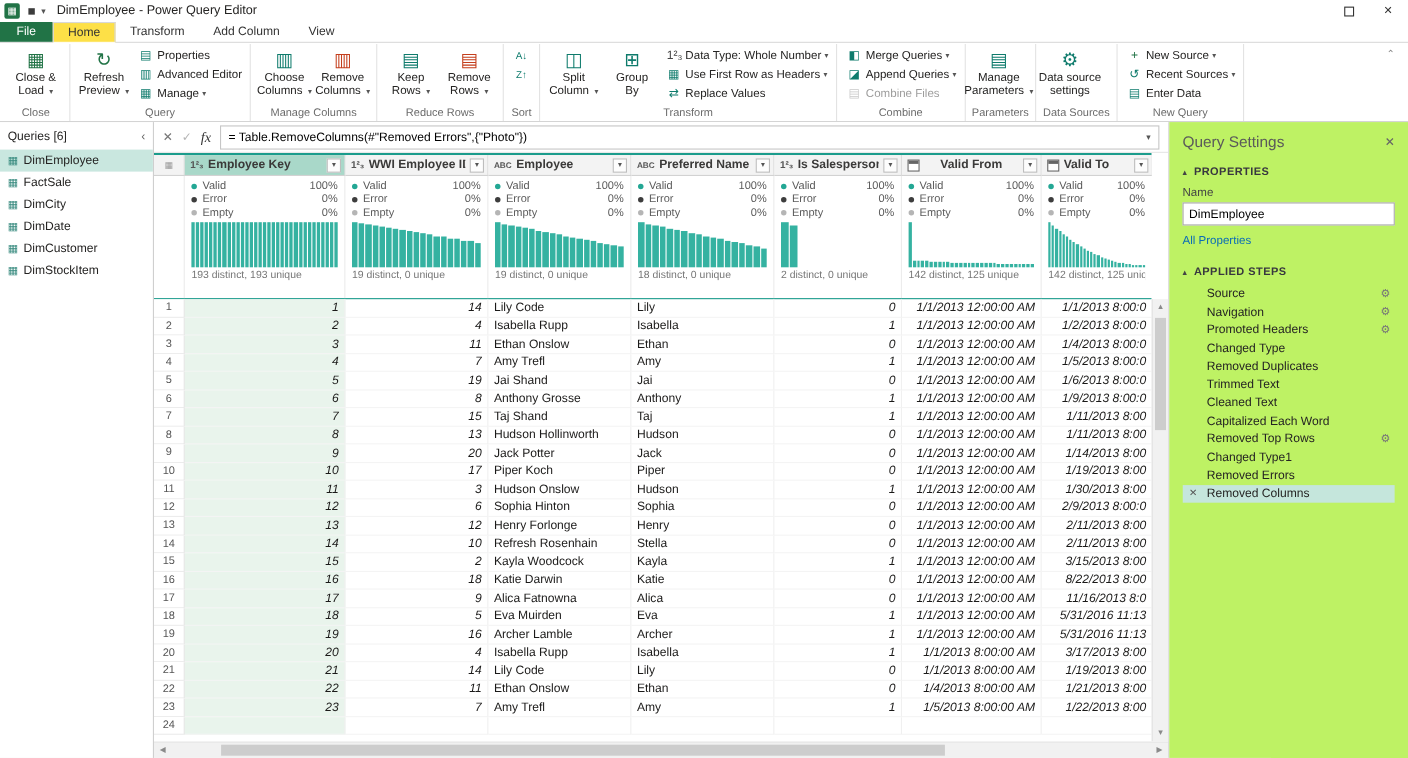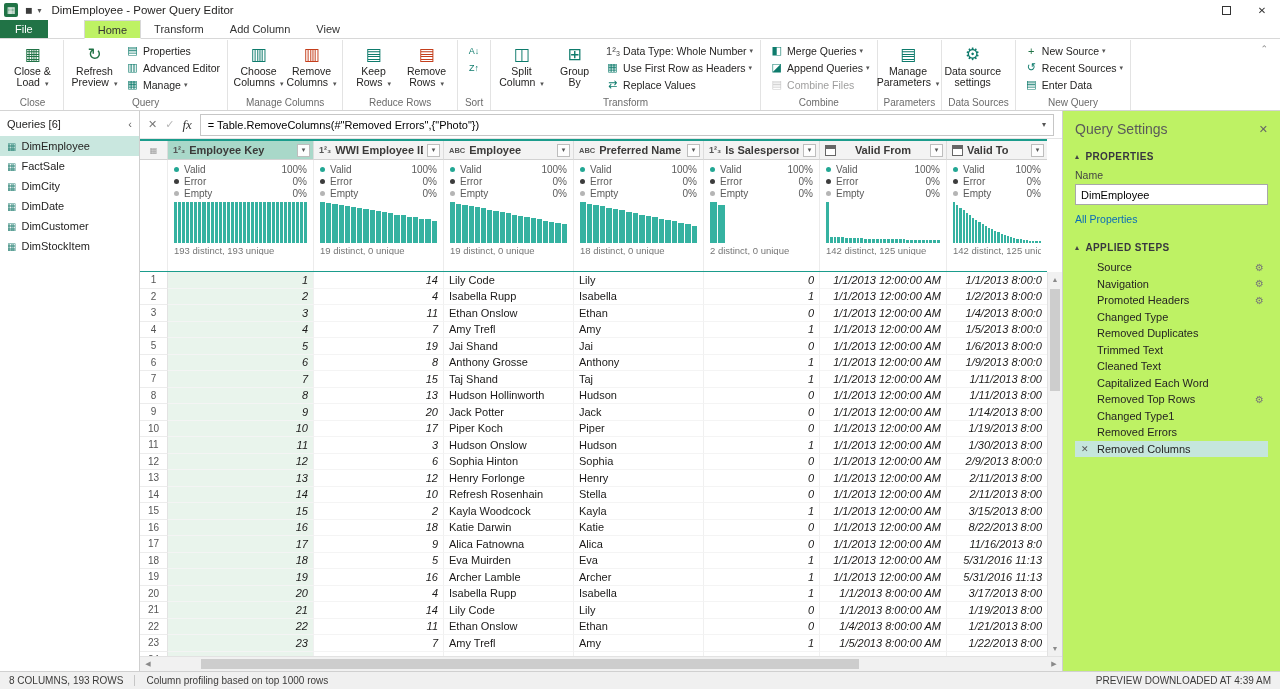--- a/index.html
+++ b/index.html
@@ -14,21 +14,21 @@
 .qa-drop{color:#555;font-size:8px;margin-left:5px;}
 .title-text{margin-left:10px;font-size:11.5px;color:#252423;white-space:nowrap;}
 .win-controls{margin-left:auto;display:flex;height:100%;}
 .win-btn{width:36px;display:flex;align-items:center;justify-content:center;color:#333;font-size:10px;}
 .restore-glyph{width:9px;height:9px;border:1px solid #333;display:inline-block;}
 
 
 .tabsrow{height:19px;flex:0 0 auto;display:flex;align-items:stretch;background:#fff;border-bottom:1px solid #d8d8d8;}
 .tab{padding:0 13px;display:flex;align-items:center;font-size:11px;color:#333;white-space:nowrap;}
 .tab-file{background:#217346;color:#fff;padding:0 15px;}
-.tab-selected{border:1px solid #d8d8d8;border-bottom:1px solid #fff;margin-bottom:-1px;background:#bef264;margin-left:36px;}
+.tab-selected{border:1px solid #d8d8d8;border-bottom:1px solid #fff;margin-bottom:-1px;background:#fde047;}
 
 
 .ribbon{height:72px;flex:0 0 auto;display:flex;background:#fff;border-bottom:1px solid #d4d4d4;padding:1px 2px 0;}
 .rgroup{display:flex;flex-direction:column;border-right:1px solid #e3e3e3;padding:2px 4px 0;}
 .rgroup-content{display:flex;flex:1;align-items:flex-start;}
 .rgroup-label{text-align:center;font-size:10px;color:#6b6b6b;padding:0 2px 2px;margin-top:auto;white-space:nowrap;}
 .rbtn-big{width:53px;display:flex;flex-direction:column;align-items:center;padding:2px 1px 0;}
 .ricon-big{font-size:17px;line-height:21px;height:22px;}
 .rbig-label{display:flex;flex-direction:column;align-items:center;font-size:10.5px;line-height:11px;color:#252423;text-align:center;white-space:nowrap;}
 .rbtn-small{display:flex;align-items:center;height:17px;padding:0 3px;font-size:10.5px;color:#252423;white-space:nowrap;}
@@ -1051,21 +1051,15 @@
             <span class="step-label">Removed Errors</span>
           </div>
           <div class="step step-sel">
             <span class="step-x">✕</span>
             <span class="step-label">Removed Columns</span>
           </div>
         </div>
     </div>
   </div>
 
-  <div class="statusbar">
-    <span>8 COLUMNS, 193 ROWS</span>
-    <span class="sb-sep"></span>
-    <span>Column profiling based on top 1000 rows</span>
-    <span class="sb-right">PREVIEW DOWNLOADED AT 4:39 AM</span>
-  </div>
 
 
 </div>
 
 </body></html>

